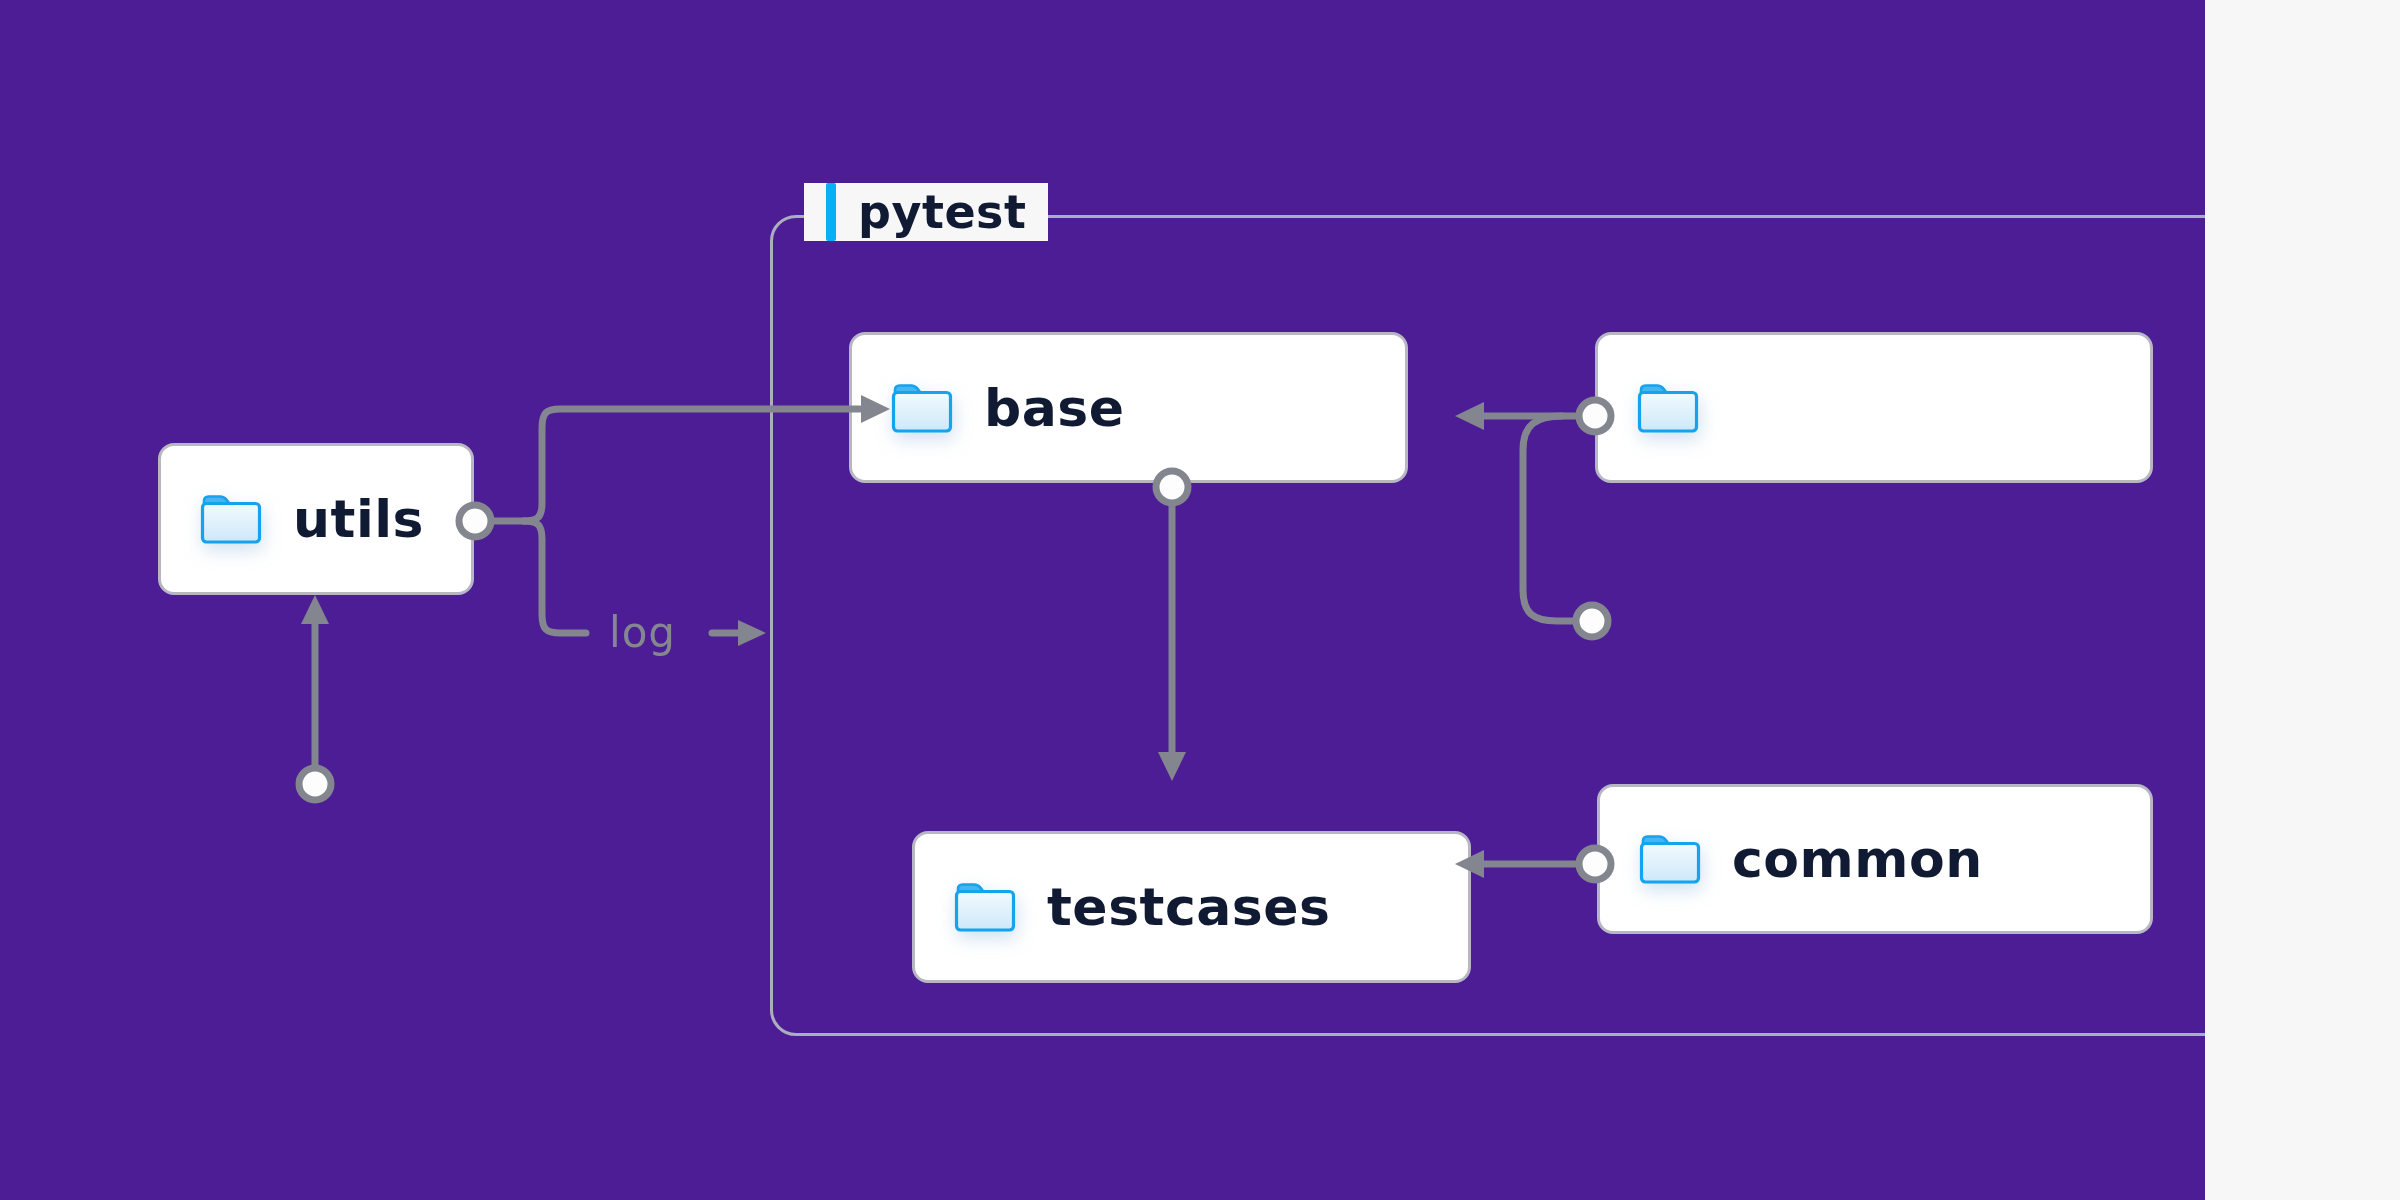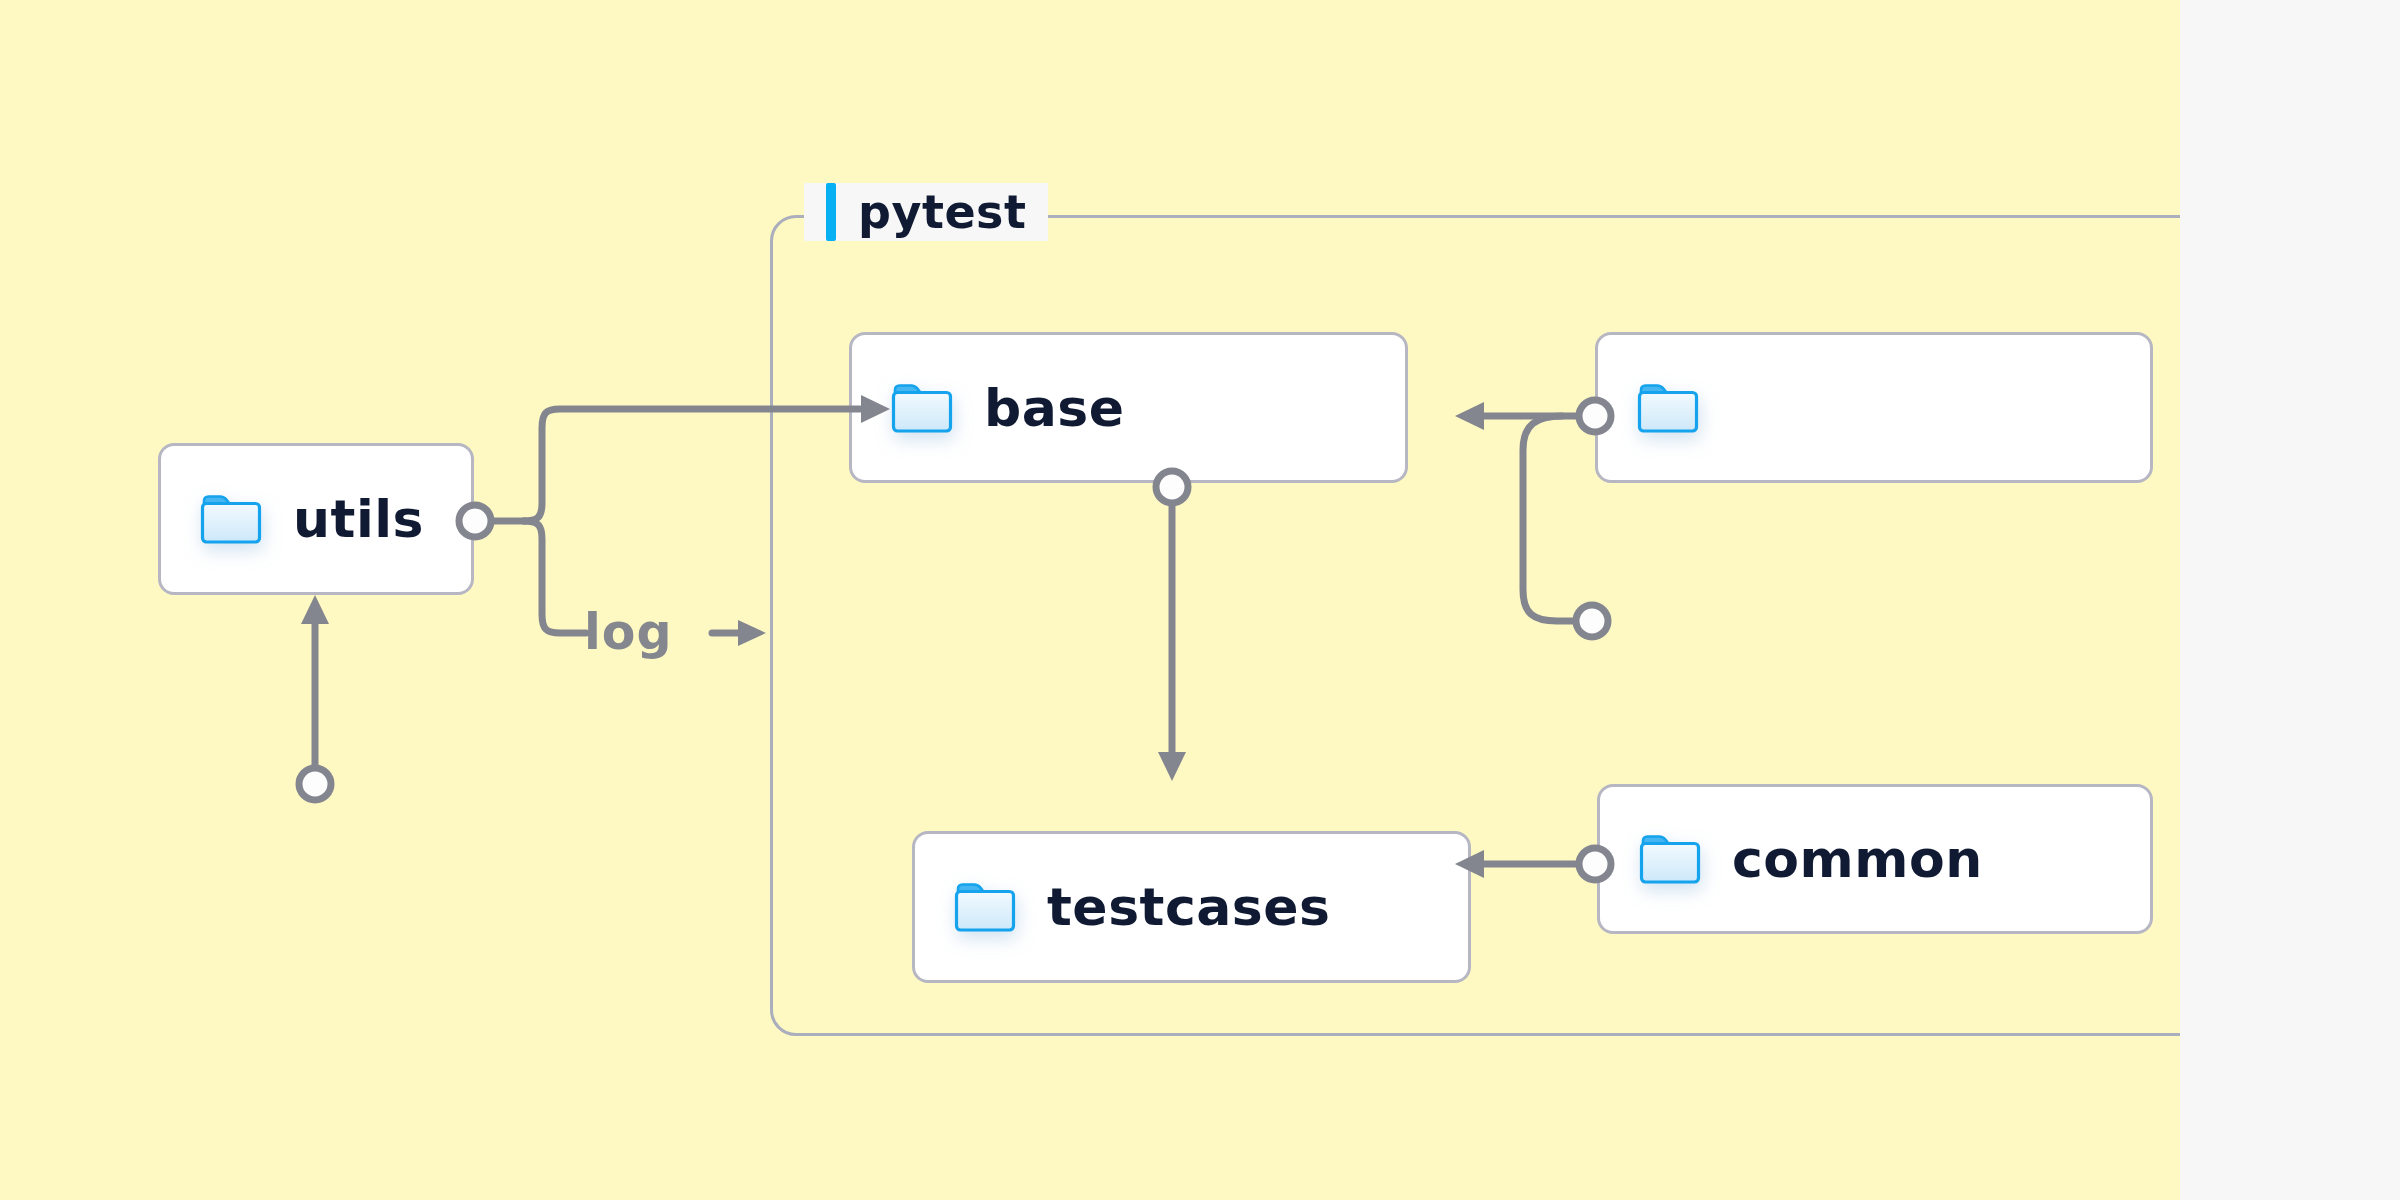--- a/index.html
+++ b/index.html
@@ -5,22 +5,23 @@
   html, body {
     margin: 0;
     padding: 0;
     background: #f7f7f8;
     font-family: "DejaVu Sans", "Liberation Sans", sans-serif;
   }
   .canvas {
     position: relative;
     width: 2180px;
     height: 1200px;
-    background: #fef9c3;
+    background: #4c1d95;
     overflow: hidden;
+    padding-left: 25px;
   }
 
   
   .group-box {
     position: absolute;
     left: 770px; top: 215px;
     width: 1476px; height: 815px;
     border: 3px solid #abaebc;
     border-radius: 26px;
     background: transparent;
@@ -70,25 +71,25 @@
     font-size: 52px;
     font-weight: 700;
     color: #101a33;
     white-space: nowrap;
     letter-spacing: 0.5px;
   }
 
   
   .log-label {
     position: absolute;
-    left: 584px; top: 602px;
+    left: 609px; top: 602px;
     height: 62px;
     line-height: 62px;
-    font-size: 49px;
-    font-weight: 700;
+    font-size: 42px;
+    font-weight: 400;
     color: #85878f;
     z-index: 2;
     letter-spacing: 1px;
   }
 
   
   svg.wires {
     position: absolute;
     left: 0; top: 0;
     width: 2400px; height: 1200px;

